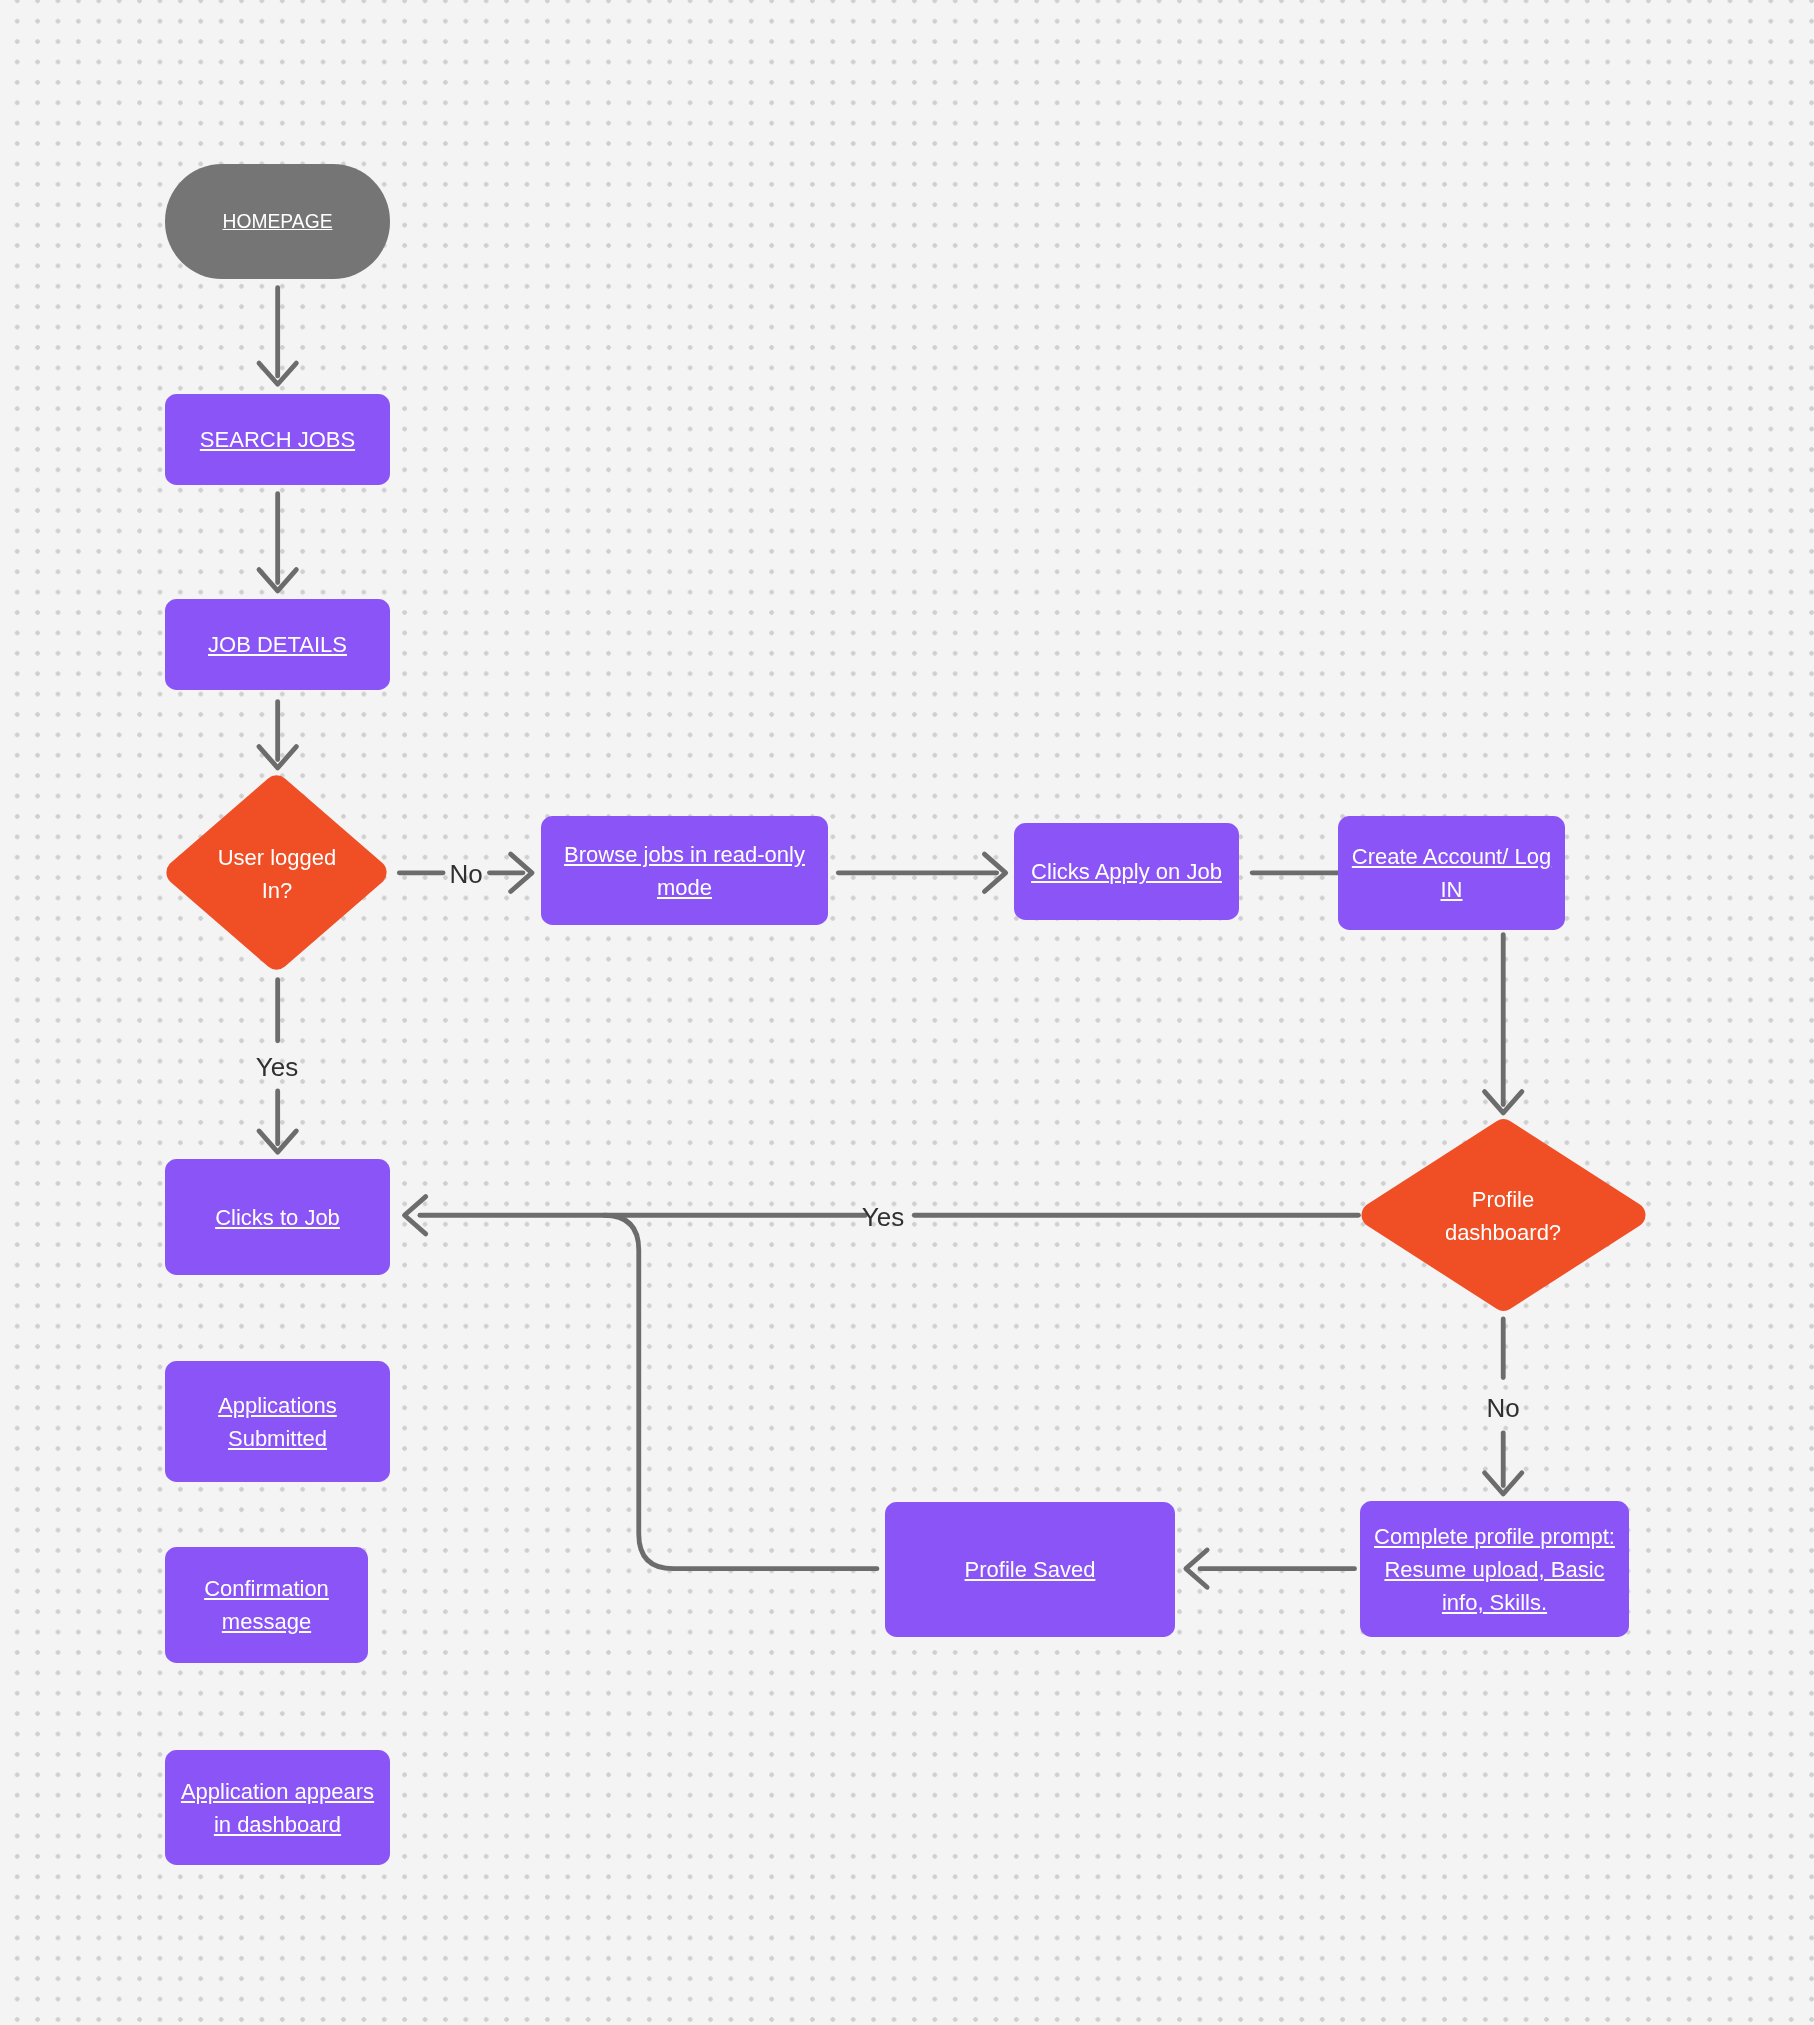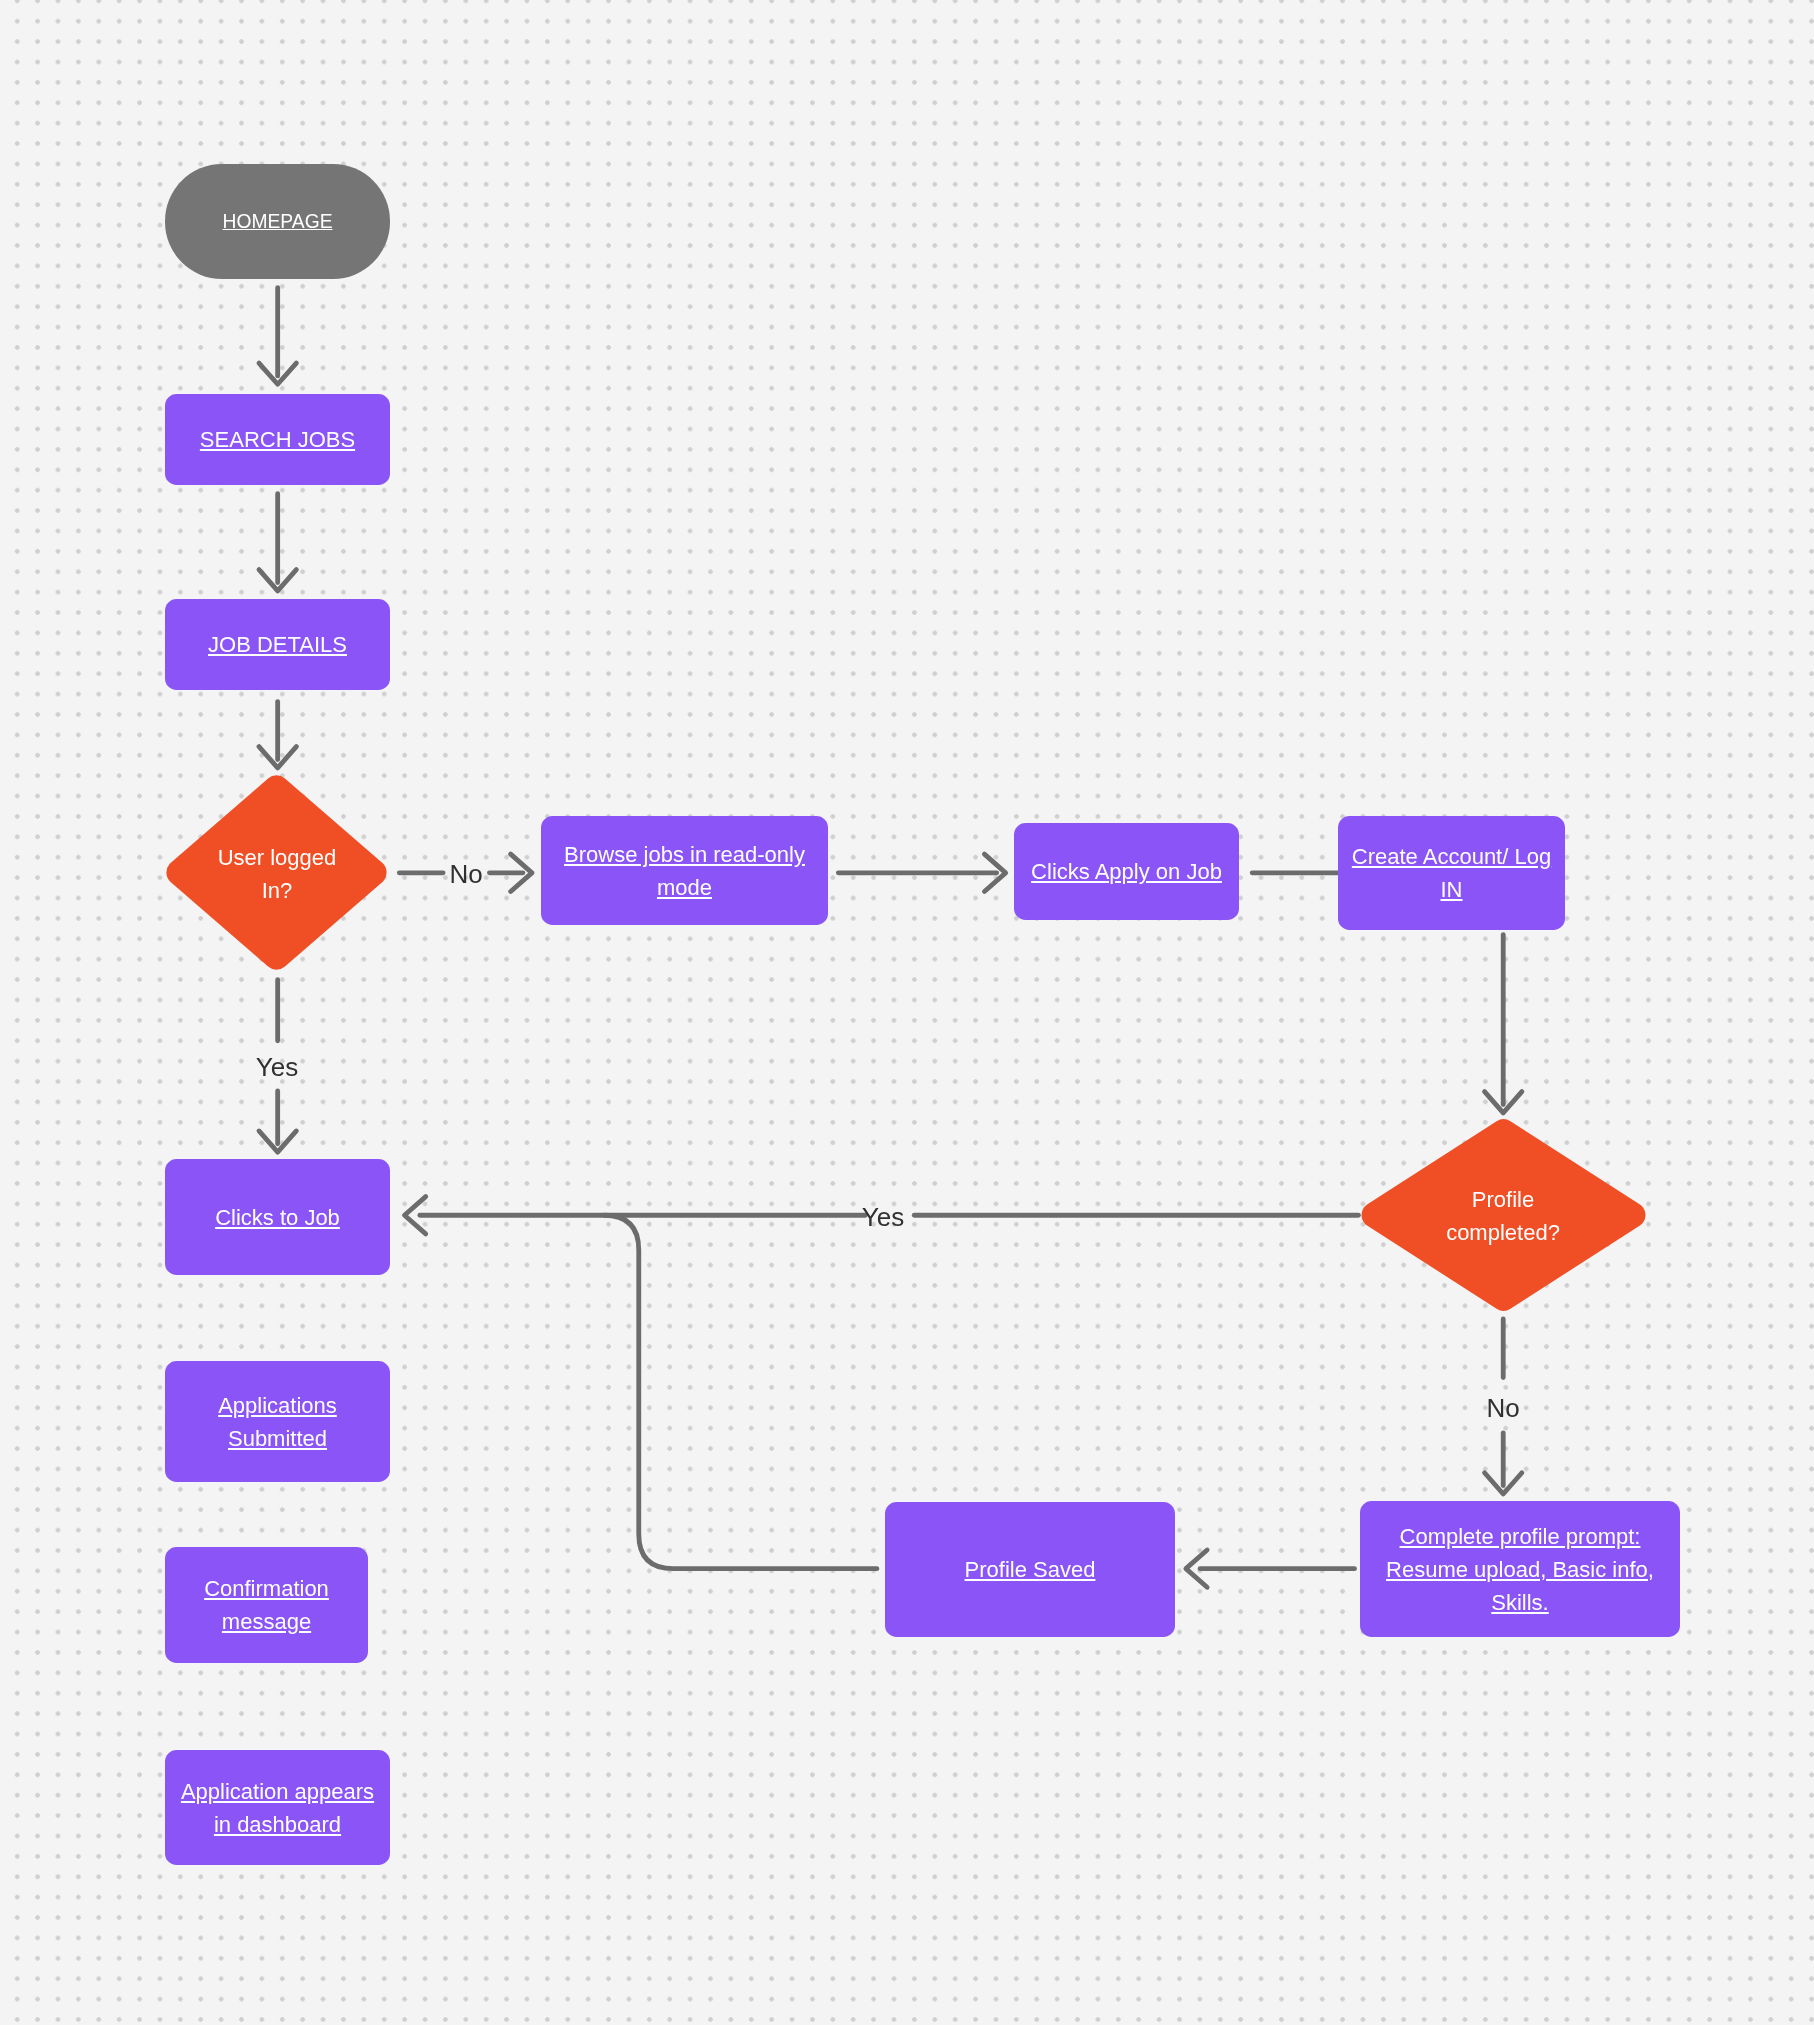--- a/index.html
+++ b/index.html
@@ -84,21 +84,21 @@
   #n-search     { left: 165px;  top: 394px;  width: 225px; height: 91px; }
   #n-jobdetails { left: 165px;  top: 599px;  width: 225px; height: 91px; }
   #n-browse     { left: 541px;  top: 816px; width: 287px; height: 109px; }
   #n-clicks     { left: 1014px; top: 823px; width: 225px; height: 97px; }
   #n-create     { left: 1338px; top: 816px; width: 227px; height: 114px; }
   #n-apply      { left: 165px;  top: 1159px; width: 225px; height: 116px; }
   #n-appsub     { left: 165px;  top: 1361px; width: 225px; height: 121px; }
   #n-confirm    { left: 165px;  top: 1547px; width: 203px; height: 116px; }
   #n-appdash    { left: 165px;  top: 1750px; width: 225px; height: 115px; }
   #n-saved      { left: 885px; top: 1502px; width: 290px; height: 135px; }
-  #n-complete   { left: 1360px; top: 1501px; width: 320px; height: 136px; padding: 5.1px 13px; }
+  #n-complete   { left: 1360px; top: 1501px; width: 269px; height: 136px; padding: 5.1px 13px; }
 
   #d1-svg { position: absolute; left: 165px;  top: 774px; z-index: 2; }
   #d2-svg { position: absolute; left: 1360px; top: 1118px; z-index: 2; }
 
   #lbl-d1 { left: 277px;  top: 874px; width: 122px; }
   #lbl-d2 { left: 1503px; top: 1216px; width: 161px; }
 
   #lbl-yes1 { left: 277px;  top: 1067px; }
   #lbl-no1  { left: 466px;  top: 874px; }
   #lbl-yes2 { left: 883px; top: 1217px; }
@@ -200,21 +200,21 @@
 
   <div class="node purple" id="n-saved">
     <div class="node-inner">Profile Saved</div>
   </div>
 
   <div class="node purple" id="n-complete">
     <div class="node-inner">Complete profile prompt: Resume upload, Basic info, Skills.</div>
   </div>
 
   <div class="diamond-label" id="lbl-d1">User logged In?</div>
-  <div class="diamond-label" id="lbl-d2">Profile completed?</div>
+  <div class="diamond-label" id="lbl-d2">Profile dashboard?</div>
 
   <div class="edge-label" id="lbl-yes1">Yes</div>
   <div class="edge-label" id="lbl-no1">No</div>
   <div class="edge-label" id="lbl-yes2">Yes</div>
   <div class="edge-label" id="lbl-no2">No</div>
 
 </div>
 
 
 </body></html>

